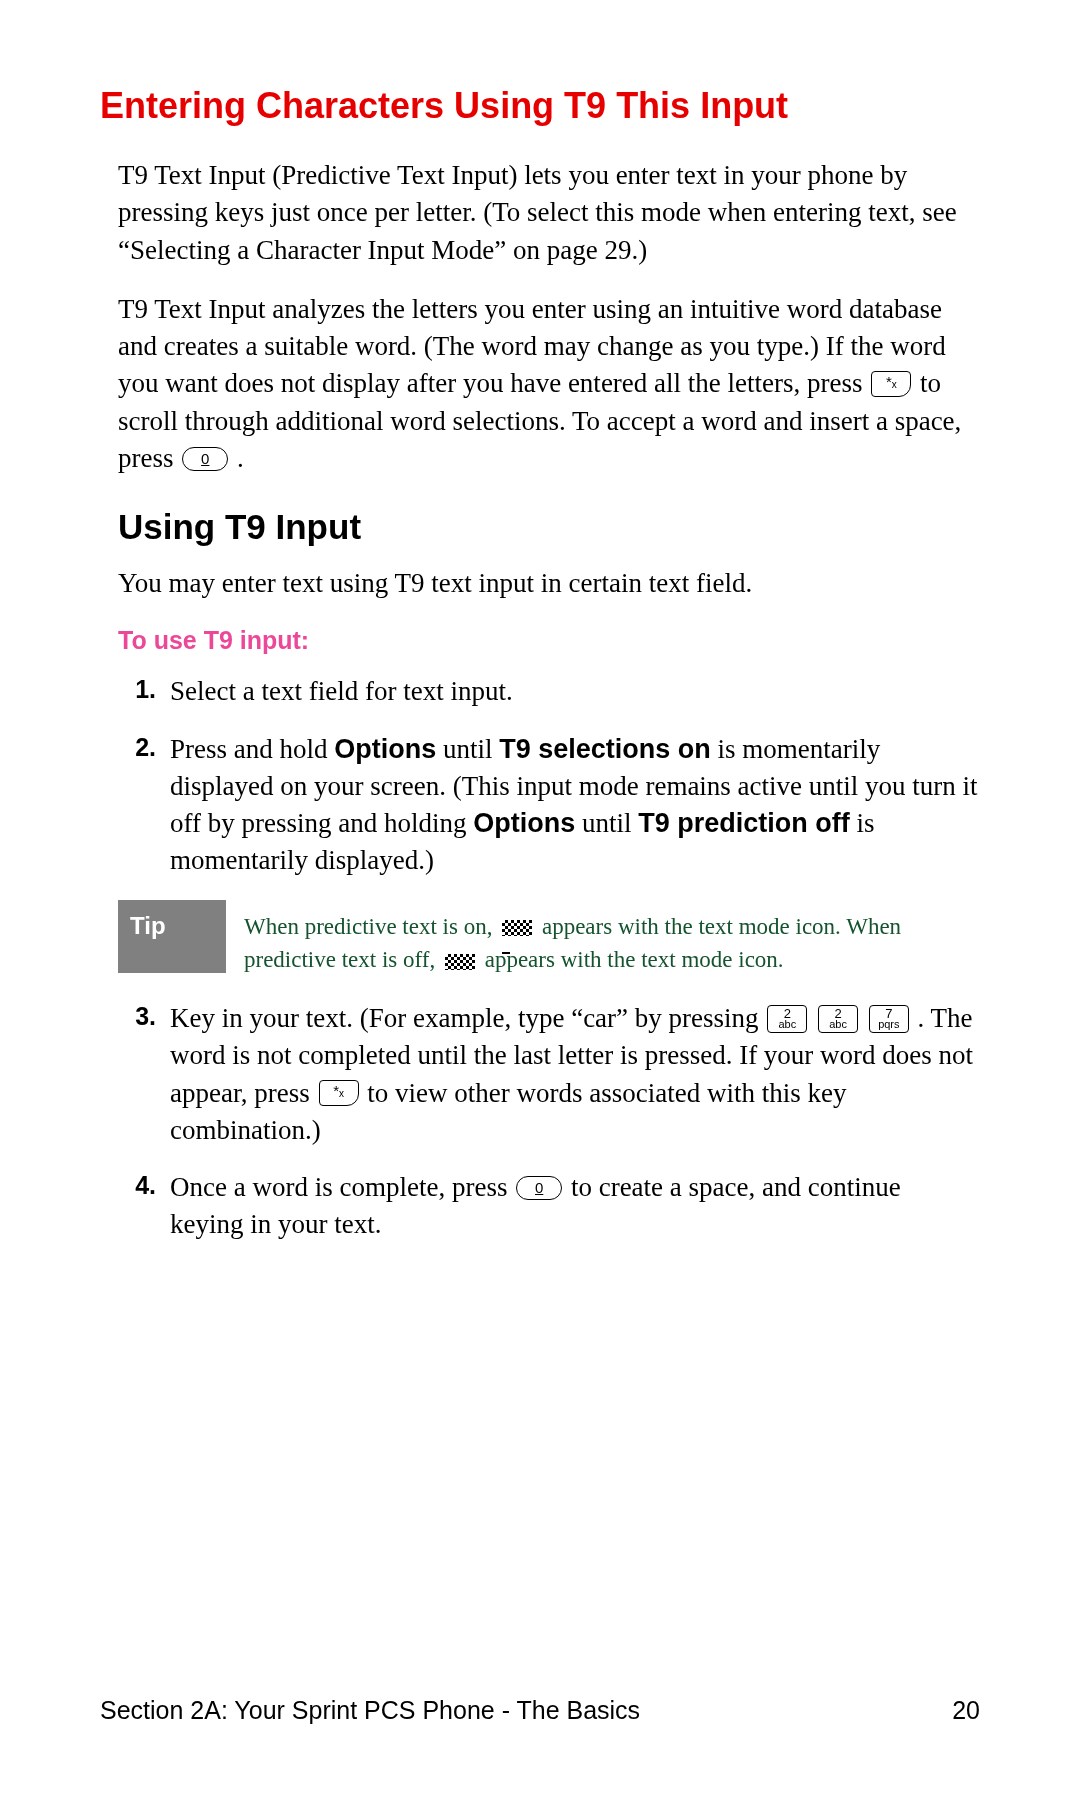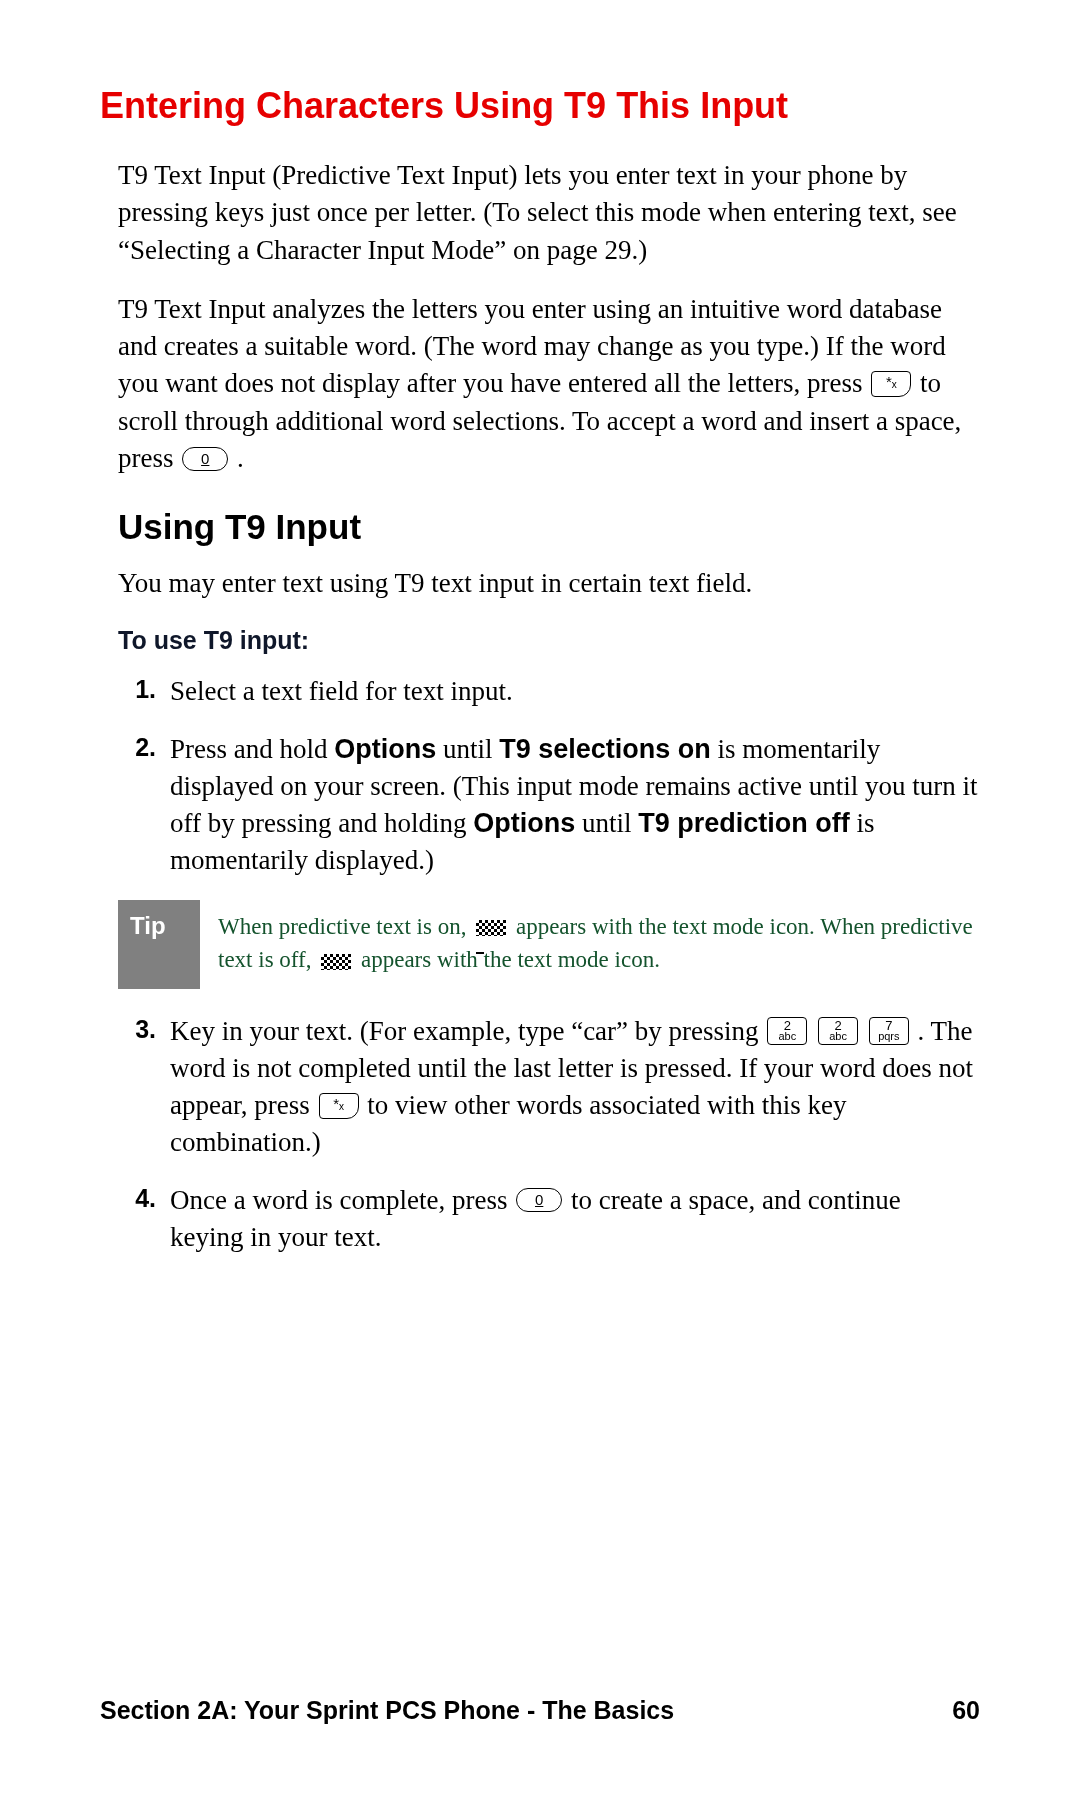--- a/index.html
+++ b/index.html
@@ -30,21 +30,21 @@
   .sub-heading {
     font-family: Helvetica, Arial, sans-serif;
     font-weight: bold;
     font-size: 35px;
     margin: 30px 0 18px 18px;
   }
   .instr-heading {
     font-family: Helvetica, Arial, sans-serif;
     font-weight: bold;
     font-size: 25px;
-    color: #0f172a;
+    color: #ec4899;
     margin: 24px 0 18px 18px;
   }
   .bold-sans {
     font-family: Helvetica, Arial, sans-serif;
     font-weight: bold;
   }
   .ol {
     padding-left: 18px;
   }
   .li {
@@ -70,22 +70,22 @@
     display: flex;
     margin: 10px 0 24px 18px;
     align-items: flex-start;
   }
   .tip-label {
     background: #808080;
     color: #fff;
     font-family: Helvetica, Arial, sans-serif;
     font-weight: bold;
     font-size: 24px;
-    padding: 12px 14px 49px 12px;
-    width: 82px;
+    padding: 12px 14px 33px 12px;
+    width: 108px;
     flex-shrink: 0;
   }
   .tip-text {
     font-family: Liberation Serif, serif;
     font-size: 23px;
     line-height: 1.45;
     padding: 10px 0 0 18px;
     color: #14532d;
   }
   .key {
@@ -140,21 +140,21 @@
     margin-right: 3px;
   }
   .footer {
     position: absolute;
     bottom: 75px;
     left: 100px;
     right: 100px;
     display: flex;
     justify-content: space-between;
     font-family: Helvetica, Arial, sans-serif;
-    font-weight: bold;
+    font-weight: normal;
     font-size: 25px;
   }
 </style>
 </head>
 <body>
 
 <div class="page">
 
   <h1 class="main-heading">Entering Characters Using T9 This Input</h1>
 
@@ -233,14 +233,14 @@
         <span> to create a space, and continue keying in your text.</span>
       </div>
     </div>
 
   </div>
 
 </div>
 
 <div class="footer">
   <span>Section 2A: Your Sprint PCS Phone - The Basics</span>
-  <span>60</span>
+  <span>20</span>
 </div>
 
 </body></html>

